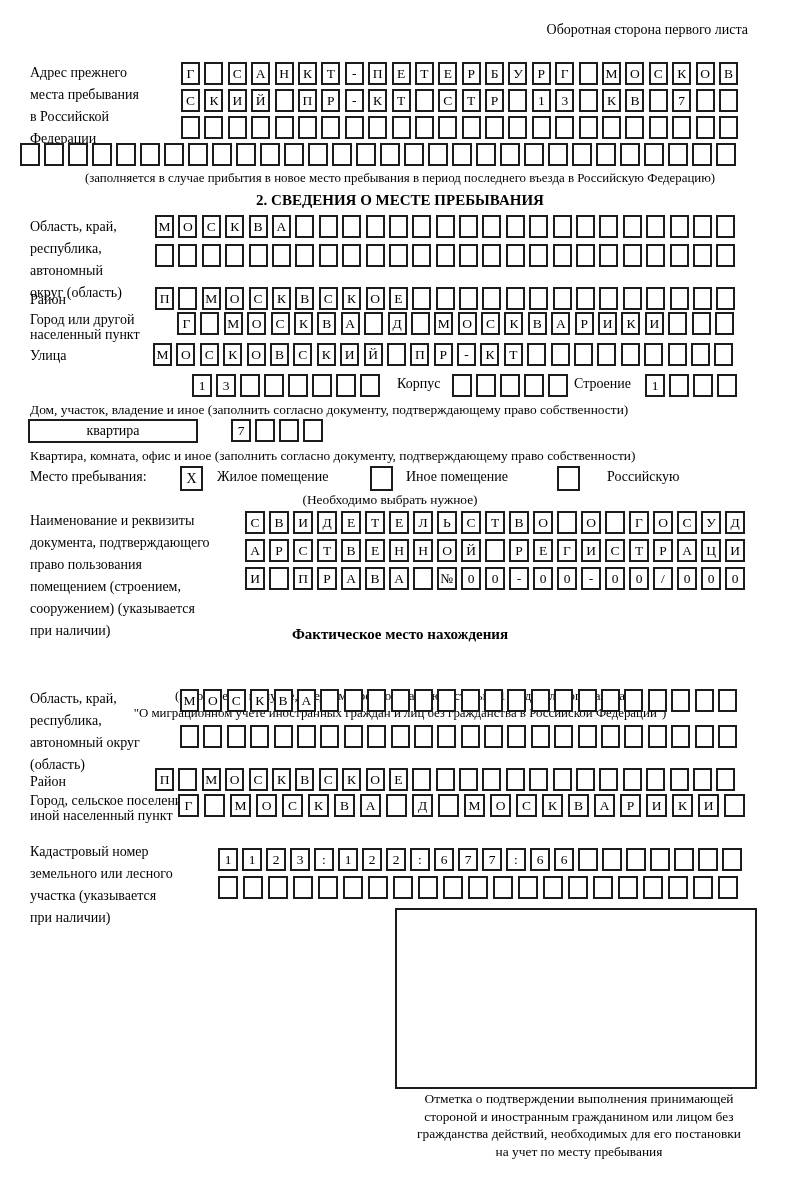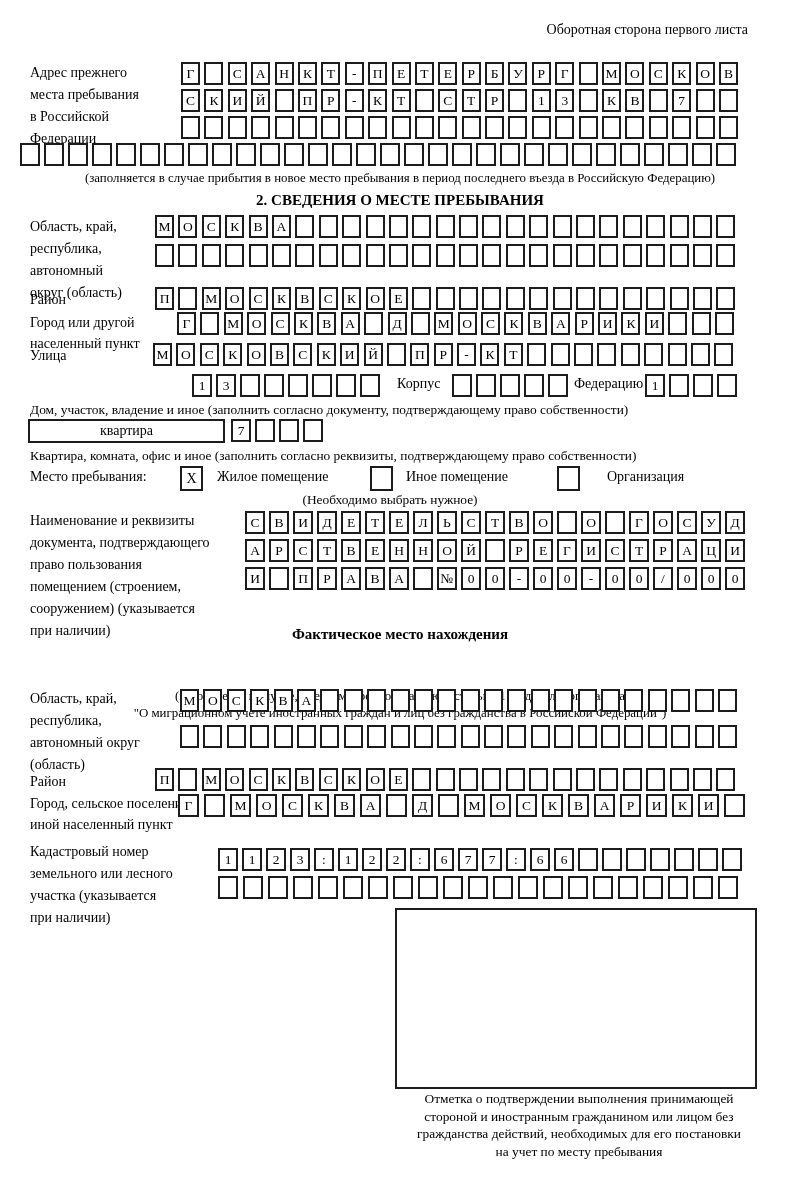--- a/index.html
+++ b/index.html
@@ -1,19 +1,19 @@
 <!DOCTYPE html>
 <html><head>
 <meta charset="utf-8">
 <style>
   html,body{margin:0;padding:0;background:#fff;}
   .page{position:relative;width:800px;height:1180px;background:#fff;color:#000;
         font-family:"Liberation Serif","DejaVu Serif",serif;font-size:14px;overflow:hidden;}
   .lbl{position:absolute;white-space:pre-line;font-size:14px;line-height:22px;}
-  .lbl.lh21{line-height:21px;}
+  .lbl.lh21{line-height:15px;}
   .inl{position:absolute;top:3px;white-space:nowrap;font-size:14px;}
   .h{position:absolute;left:0;width:800px;text-align:center;font-weight:bold;font-size:15px;}
   .note{position:absolute;left:0;width:800px;text-align:center;font-size:12.9px;white-space:pre-line;line-height:16.5px;}
   .smallnote{position:absolute;font-size:13.4px;white-space:nowrap;}
   .cells{position:absolute;display:flex;}
   .cells .c{flex:0 0 auto;width:19px;height:23px;margin-right:4.4px;border:2px solid #1c1c1c;
             box-sizing:border-box;display:flex;align-items:center;justify-content:center;
             font-size:13.5px;background:#fff;}
   .cells.m .c{width:20px;margin-right:4px;}
   .cells.p25 .c{width:20px;margin-right:5px;}
@@ -310,49 +310,49 @@
         <span class="c"></span>
       </div>
     <span class="inl" style="left:397px;top:2px;">Корпус</span>
     <div class="cells m" style="left:452px;top:0;">
         <span class="c"></span>
         <span class="c"></span>
         <span class="c"></span>
         <span class="c"></span>
         <span class="c"></span>
       </div>
-    <span class="inl" style="left:574px;top:2px;">Федерацию</span>
+    <span class="inl" style="left:574px;top:2px;">Строение</span>
     <div class="cells m" style="left:645px;top:0;">
         <span class="c">1</span>
         <span class="c"></span>
         <span class="c"></span>
         <span class="c"></span>
       </div>
   </div>
   <div class="smallnote" style="left:30px;top:402px;">Дом, участок, владение и иное (заполнить согласно документу, подтверждающему право собственности)</div>
 
   <div class="rowwrap" style="top:419px;height:26px;">
-    <div class="boxlbl" style="left:28px;width:197px;">квартира</div>
+    <div class="boxlbl" style="left:28px;width:170px;">квартира</div>
     <div class="cells m" style="left:231px;top:0;">
         <span class="c">7</span>
         <span class="c"></span>
         <span class="c"></span>
         <span class="c"></span>
       </div>
   </div>
-  <div class="smallnote" style="left:30px;top:448px;">Квартира, комната, офис и иное (заполнить согласно реквизиты, подтверждающему право собственности)</div>
+  <div class="smallnote" style="left:30px;top:448px;">Квартира, комната, офис и иное (заполнить согласно документу, подтверждающему право собственности)</div>
 
   <div class="rowwrap" style="top:466px;height:28px;">
     <span class="inl" style="left:30px;">Место пребывания:</span>
     <span class="chk" style="left:180px;">X</span>
     <span class="inl" style="left:217px;">Жилое помещение</span>
     <span class="chk" style="left:370px;"></span>
     <span class="inl" style="left:406px;">Иное помещение</span>
     <span class="chk" style="left:557px;"></span>
-    <span class="inl" style="left:607px;">Организация</span>
+    <span class="inl" style="left:607px;">Российскую</span>
   </div>
   <div class="note" style="top:492px;width:780px;font-size:13.4px;">(Необходимо выбрать нужное)</div>
 
   <div class="lbl" style="left:30px;top:510px;width:215px;">Наименование и реквизиты
 документа, подтверждающего
 право пользования
 помещением (строением,
 сооружением) (указывается
 при наличии)</div>
   <div class="cells m" style="left:245px;top:511px;">

